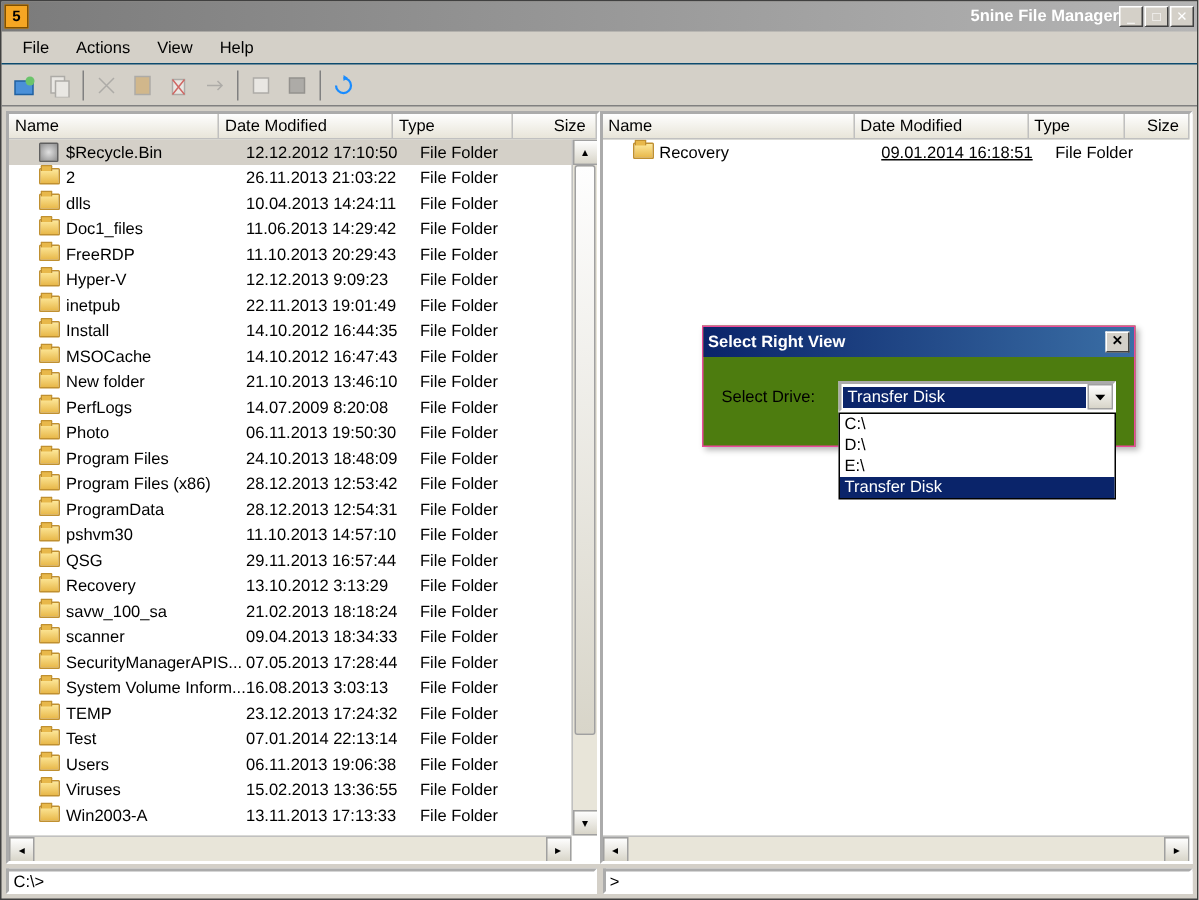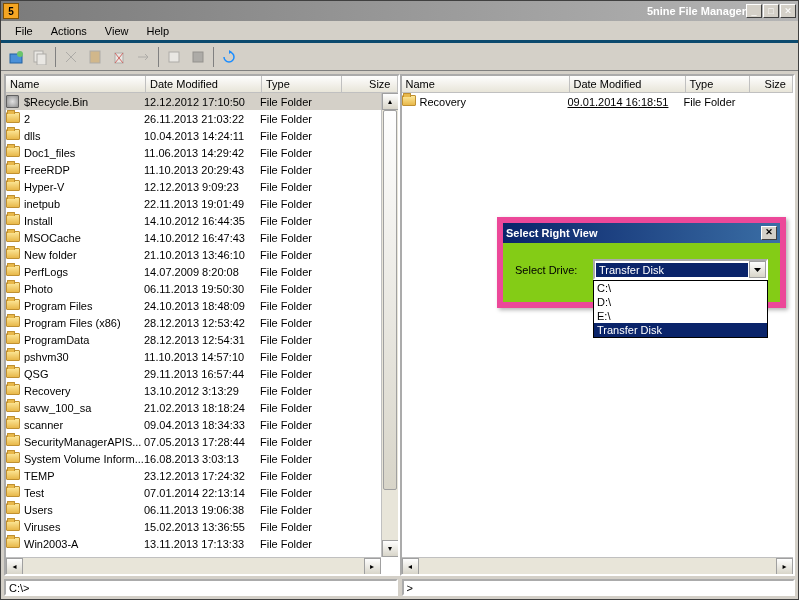--- a/index.html
+++ b/index.html
@@ -5,21 +5,21 @@
 * { box-sizing: border-box; margin: 0; padding: 0; font-family: Tahoma, sans-serif; font-size: 11px; }
 body { background: #d4d0c8; width: 799px; height: 600px; overflow: hidden; position: relative; }
 
 .window { border: 1px solid #404040; width: 799px; height: 600px; display: flex; flex-direction: column; background: #d4d0c8; }
 .titlebar { background: linear-gradient(to right, #7b7b7b, #b5b5b5); height: 20px; display: flex; align-items: center; padding: 0 2px; color: #fff; }
 .titlebar-icon { width: 16px; height: 16px; background: #f5a623; border: 1px solid #805000; margin-right: 4px; display: flex; align-items: center; justify-content: center; font-weight: bold; color: #000; font-size: 10px; }
 .titlebar-title { flex: 1; font-weight: bold; text-align: right; }
 .titlebar-btns { display: flex; gap: 1px; }
 .titlebar-btn { width: 16px; height: 14px; background: #d4d0c8; border: 1px solid #fff; border-right-color: #404040; border-bottom-color: #404040; font-size: 9px; text-align: center; line-height: 12px; cursor: pointer; }
 
-.menubar { height: 22px; display: flex; align-items: center; padding: 2px 6px; gap: 2px; border-bottom: 3px solid #0c4a6e; }
+.menubar { height: 22px; display: flex; align-items: center; padding: 2px 6px; gap: 2px; border-bottom: 1px solid #0c4a6e; }
 .menu-item { padding: 2px 8px; cursor: pointer; }
 
 .toolbar { height: 28px; display: flex; align-items: center; padding: 2px 4px; gap: 2px; border-bottom: 1px solid #808080; }
 .tool-btn { width: 22px; height: 22px; border: 1px solid transparent; display: flex; align-items: center; justify-content: center; cursor: pointer; opacity: 0.5; }
 .tool-btn.enabled { opacity: 1; }
 .tool-sep { width: 1px; height: 20px; background: #808080; margin: 0 2px; }
 
 .panes { flex: 1; display: flex; padding: 3px; gap: 0; min-height: 0; }
 .pane { flex: 1; border: 2px inset #fff; background: #fff; display: flex; flex-direction: column; position: relative; min-width: 0; }
 .pane-header { display: flex; background: #ece9d8; border-bottom: 1px solid #c0c0c0; }
@@ -27,21 +27,21 @@
 .col-name { width: 140px; }
 .col-date { width: 116px; }
 .col-type { width: 80px; }
 .col-size { flex: 1; text-align: right; padding-right: 6px; }
 .col-name-r { width: 168px; }
 .col-date-r { width: 116px; }
 .col-type-r { width: 64px; }
 
 .pane-body { flex: 1; overflow: hidden; position: relative; }
 .rows { position: absolute; inset: 0; overflow: hidden; }
-.row { display: flex; height: 17px; align-items: center; padding-left: 0; cursor: pointer; white-space: nowrap; }
+.row { display: flex; height: 17px; align-items: center; padding-left: 20px; cursor: pointer; white-space: nowrap; }
 .row.selected { background: #d4d0c8; }
 .row .ico { width: 16px; height: 14px; margin-right: 2px; flex-shrink: 0; }
 .row .c-name { width: 120px; overflow: hidden; text-overflow: ellipsis; white-space: nowrap; }
 .row .c-date { width: 116px; }
 .row .c-type { width: 80px; }
 .row .c-name-r { width: 148px; overflow: hidden; }
 .row .c-date-r { width: 116px; text-decoration: underline; }
 .row .c-type-r { width: 64px; }
 
 .folder-icon { display: inline-block; width: 14px; height: 11px; background: linear-gradient(#fde89a, #e8b84a); border: 1px solid #c09030; border-radius: 1px; position: relative; }
@@ -49,21 +49,21 @@
 .recycle-icon { display: inline-block; width: 13px; height: 13px; background: radial-gradient(#e0e0e0, #909090); border: 1px solid #606060; border-radius: 1px; }
 .scrollbar-v-l { position: absolute; right: 0; top: 0; bottom: 17px; width: 17px; background: #e8e5d9; border-left: 1px solid #c0c0c0; }
 .scrollbar-h { position: absolute; left: 0; right: 17px; bottom: 0; height: 17px; background: #e8e5d9; border-top: 1px solid #c0c0c0; }
 .sb-btn { width: 17px; height: 17px; background: linear-gradient(#fefefe, #d8d5c9); border: 1px solid #a0a0a0; text-align: center; font-size: 8px; line-height: 15px; position: absolute; cursor: pointer; }
 .thumb { position: absolute; background: linear-gradient(#fefefe, #d8d5c9); border: 1px solid #a0a0a0; border-radius: 2px; }
 
 .path-bar { height: 20px; display: flex; padding: 0 3px 3px 3px; gap: 4px; }
 .path-input { flex: 1; border: 2px inset #fff; background: #fff; padding: 1px 3px; }
 
 
-.dialog { position: absolute; left: 497px; top: 217px; width: 289px; background: #84cc16; border: 6px solid #ec4899; box-shadow: 2px 2px 4px rgba(0,0,0,0.3); }
+.dialog { position: absolute; left: 468px; top: 217px; width: 289px; background: #4d7c0f; border: 1px solid #ec4899; box-shadow: 2px 2px 4px rgba(0,0,0,0.3); }
 .dlg-title { background: linear-gradient(to right, #0a246a, #3a6ea5); height: 20px; display: flex; align-items: center; padding: 0 3px; color: #fff; font-weight: bold; }
 .dlg-title span { flex: 1; }
 .dlg-close { width: 16px; height: 14px; background: #d4d0c8; border: 1px solid #fff; border-right-color: #404040; border-bottom-color: #404040; font-size: 9px; text-align: center; line-height: 11px; cursor: pointer; color: #000; }
 .dlg-body { padding: 16px 12px 22px 12px; }
 .dlg-row { display: flex; align-items: center; gap: 6px; }
 .dlg-label { width: 72px; }
 .combo { flex: 1; position: relative; }
 .combo-box { border: 2px inset #fff; background: #fff; height: 21px; display: flex; align-items: center; }
 .combo-sel { flex: 1; padding: 1px 3px; background: #0a246a; color: #fff; margin: 1px; }
 .combo-btn { width: 17px; height: 17px; background: linear-gradient(#fefefe, #d8d5c9); border: 1px solid #a0a0a0; text-align: center; cursor: pointer; display: flex; align-items: center; justify-content: center; }

